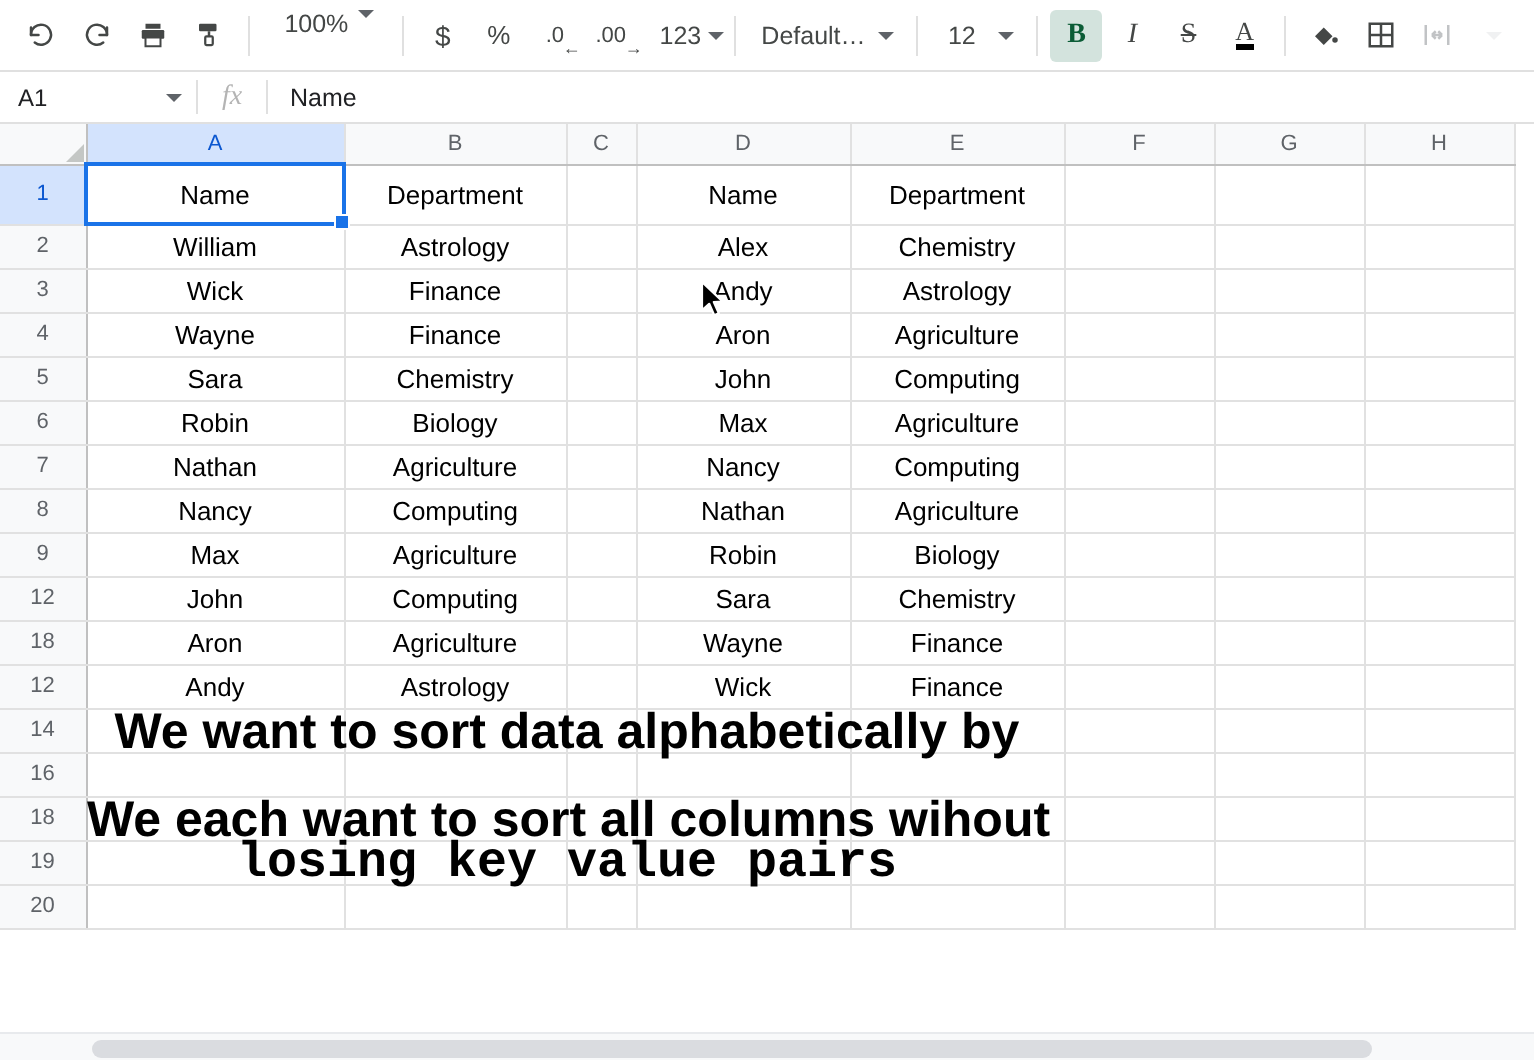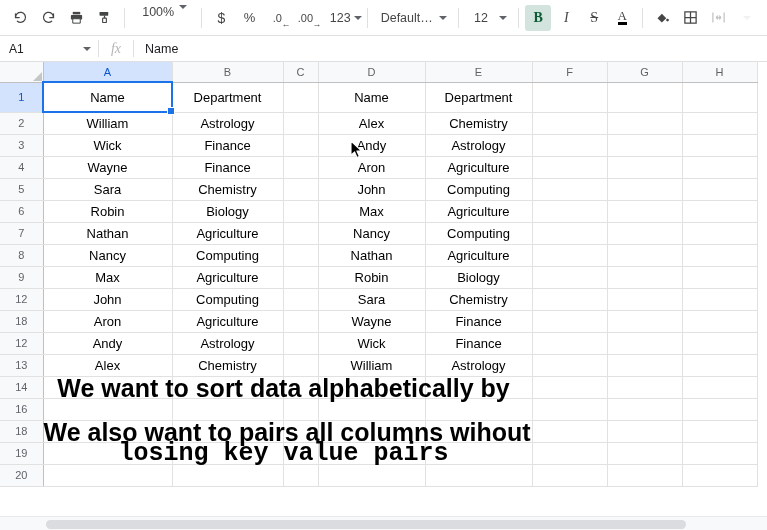--- a/index.html
+++ b/index.html
@@ -458,31 +458,20 @@
           <td class="cell">Andy</td>
           <td class="cell">Astrology</td>
           <td class="cell"></td>
           <td class="cell">Wick</td>
           <td class="cell">Finance</td>
           <td class="cell"></td>
           <td class="cell"></td>
           <td class="cell"></td>
         </tr>
         <tr style="height: 22px;">
-          <td class="rowhead">13</td>
-          <td class="cell">Alex</td>
-          <td class="cell">Chemistry</td>
-          <td class="cell"></td>
-          <td class="cell">William</td>
-          <td class="cell">Astrology</td>
-          <td class="cell"></td>
-          <td class="cell"></td>
-          <td class="cell"></td>
-        </tr>
-        <tr style="height: 22px;">
           <td class="rowhead">14</td>
           <td class="cell overflow">
             <div class="bigtext" style="top: -4px;">We want to sort data alphabetically by</div>
           </td>
           <td class="cell"></td>
           <td class="cell"></td>
           <td class="cell"></td>
           <td class="cell"></td>
           <td class="cell"></td>
           <td class="cell"></td>
@@ -495,21 +484,21 @@
           <td class="cell"></td>
           <td class="cell"></td>
           <td class="cell"></td>
           <td class="cell"></td>
           <td class="cell"></td>
           <td class="cell"></td>
         </tr>
         <tr style="height: 22px;">
           <td class="rowhead">18</td>
           <td class="cell overflow">
-            <div class="bigtext" style="top: -4px;">We also want to pairs all columns wihout</div>
+            <div class="bigtext" style="top: -4px;">We each want to sort all columns wihout</div>
           </td>
           <td class="cell"></td>
           <td class="cell"></td>
           <td class="cell"></td>
           <td class="cell"></td>
           <td class="cell"></td>
           <td class="cell"></td>
           <td class="cell"></td>
         </tr>
         <tr style="height: 22px; margin-left: 44px;">

